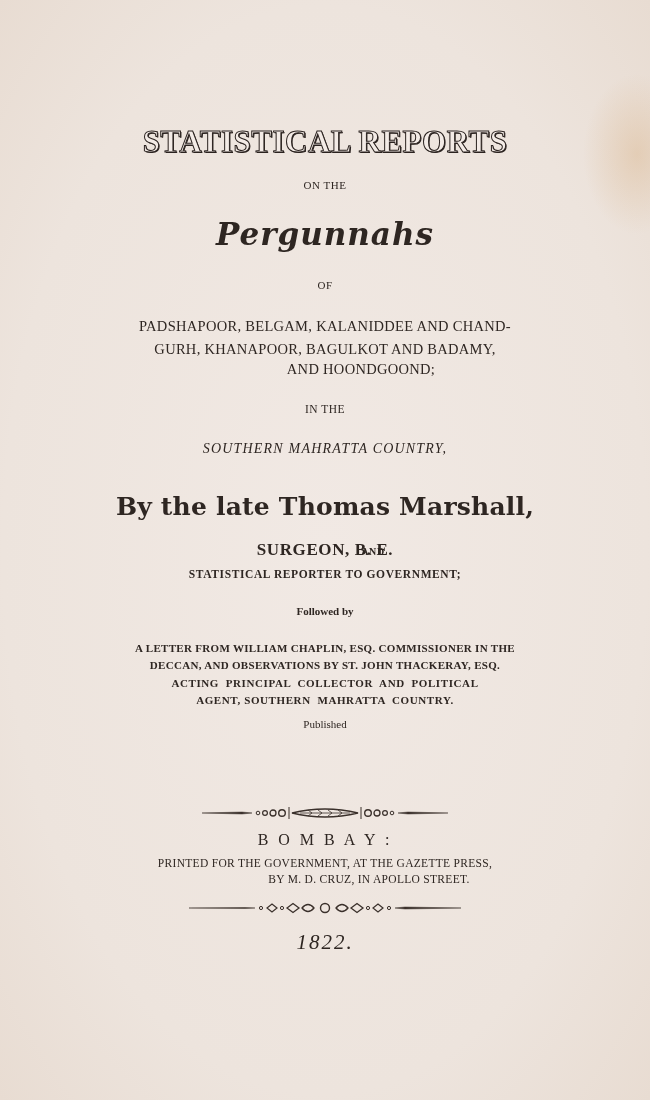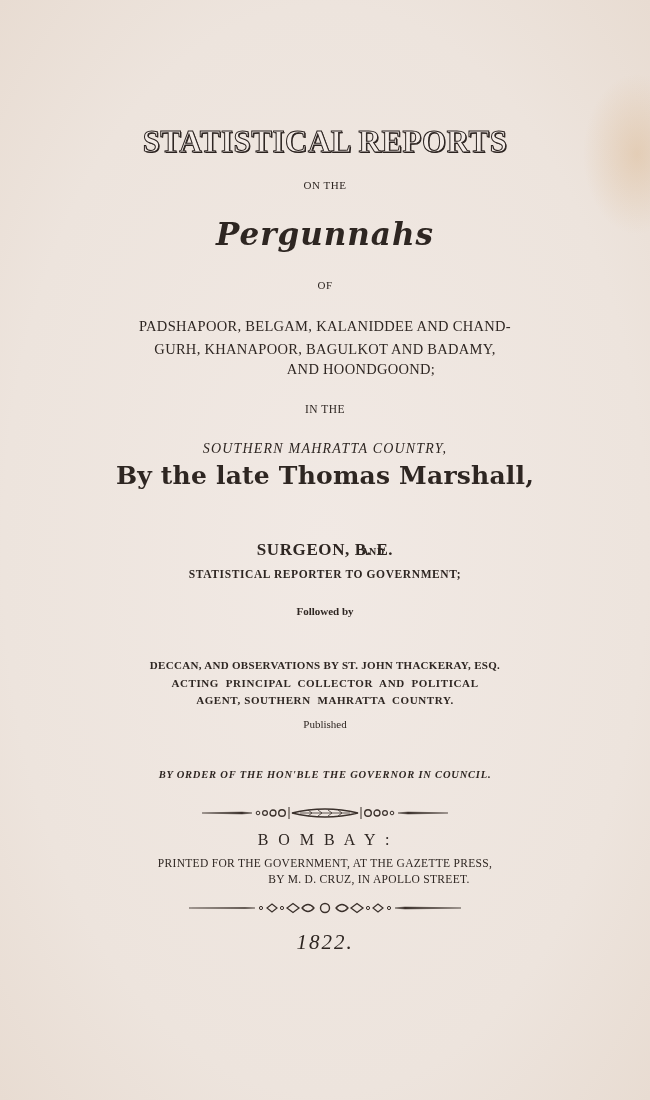--- a/index.html
+++ b/index.html
@@ -44,37 +44,37 @@
   <div class="line caps" style="top:279px; font-size:11px;">OF</div>
 
   <div class="line" style="top:318px; font-size:14.5px; letter-spacing:0.3px;">PADSHAPOOR, BELGAM, KALANIDDEE AND CHAND-</div>
   <div class="line" style="top:341px; font-size:14.5px; letter-spacing:0.3px;">GURH, KHANAPOOR, BAGULKOT AND BADAMY,</div>
   <div class="line" style="top:361px; font-size:14.5px; letter-spacing:0.3px;padding-left:36px;">AND HOONDGOOND;</div>
 
   <div class="line caps" style="top:403px; font-size:11.5px;">IN THE</div>
 
   <div class="line ital" style="top:441px; font-size:14px; letter-spacing:1.2px;text-align:center;">SOUTHERN MAHRATTA COUNTRY,</div>
 
-  <div class="line black" style="top:461px; font-size:25px; letter-spacing:0.2px;">By the late Thomas Marshall,</div>
+  <div class="line black" style="top:492px; font-size:25px; letter-spacing:0.2px;">By the late Thomas Marshall,</div>
 
   <div class="line bold" style="top:540px; font-size:17px; letter-spacing:0.6px;">SURGEON, B. E.</div>
 
   <div class="line bold" style="top:546px; font-size:10px; letter-spacing:0.6px;margin-left:48px;">AND</div>
 
   <div class="line bold" style="top:568px; font-size:11.5px; letter-spacing:0.6px;">STATISTICAL REPORTER TO GOVERNMENT;</div>
 
   <div class="line bold" style="top:605px; font-size:11px;">Followed by</div>
 
+  <div class="line bold" style="top:642px; font-size:11px; letter-spacing:0.3px;">A LETTER FROM WILLIAM CHAPLIN, ESQ. COMMISSIONER IN THE</div>
   <div class="line bold" style="top:659px; font-size:11px; letter-spacing:0.3px;">DECCAN, AND OBSERVATIONS BY ST. JOHN THACKERAY, ESQ.</div>
   <div class="line bold" style="top:677px; font-size:11px; letter-spacing:0.6px; white-space:pre;">ACTING  PRINCIPAL  COLLECTOR  AND  POLITICAL</div>
   <div class="line bold" style="top:694px; font-size:11px; letter-spacing:0.6px; white-space:pre;">AGENT, SOUTHERN  MAHRATTA  COUNTRY.</div>
 
   <div class="line" style="top:718px; font-size:11px;">Published</div>
 
-  <div class="line ital bold" style="top:769px; font-size:10.5px; letter-spacing:0.8px;">BY ORDER OF THE HON'BLE THE GOVERNOR IN COUNCIL.</div>
 
   <div class="rule" style="top:805px; height:16px;">
     <svg width="250" height="14" viewBox="0 0 250 14">
       <g fill="#3a302b" stroke="#3a302b">
         <path d="M2 7 L42 6 L52 7 L42 8 Z" stroke-width="0.5"></path>
         <circle cx="58" cy="7" r="1.8" fill="none" stroke-width="1"></circle>
         <circle cx="65" cy="7" r="2.4" fill="none" stroke-width="1.2"></circle>
         <circle cx="73" cy="7" r="3" fill="none" stroke-width="1.3"></circle>
         <circle cx="82" cy="7" r="3.3" fill="none" stroke-width="1.4"></circle>
         <line x1="89" y1="1" x2="89" y2="13" stroke-width="1"></line>

